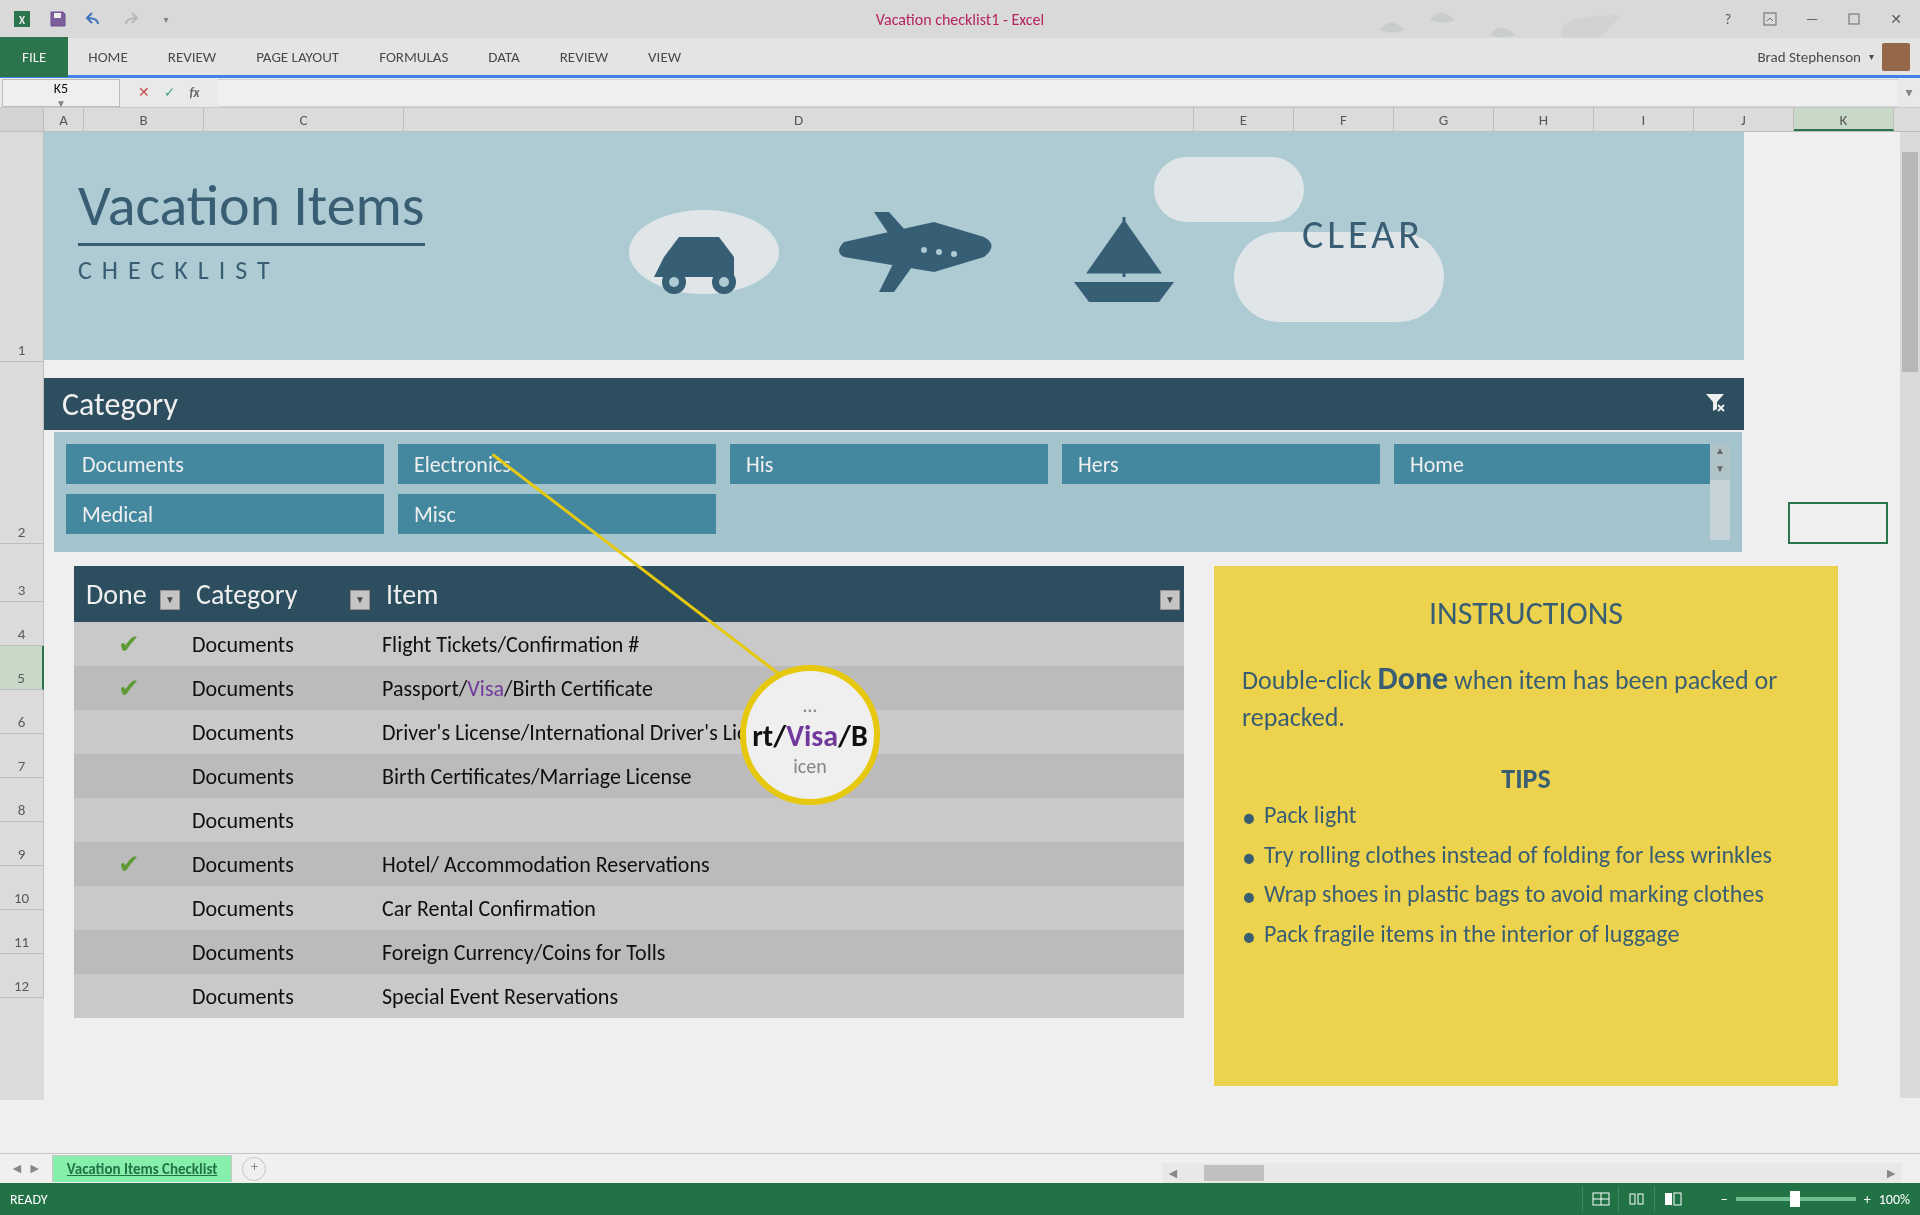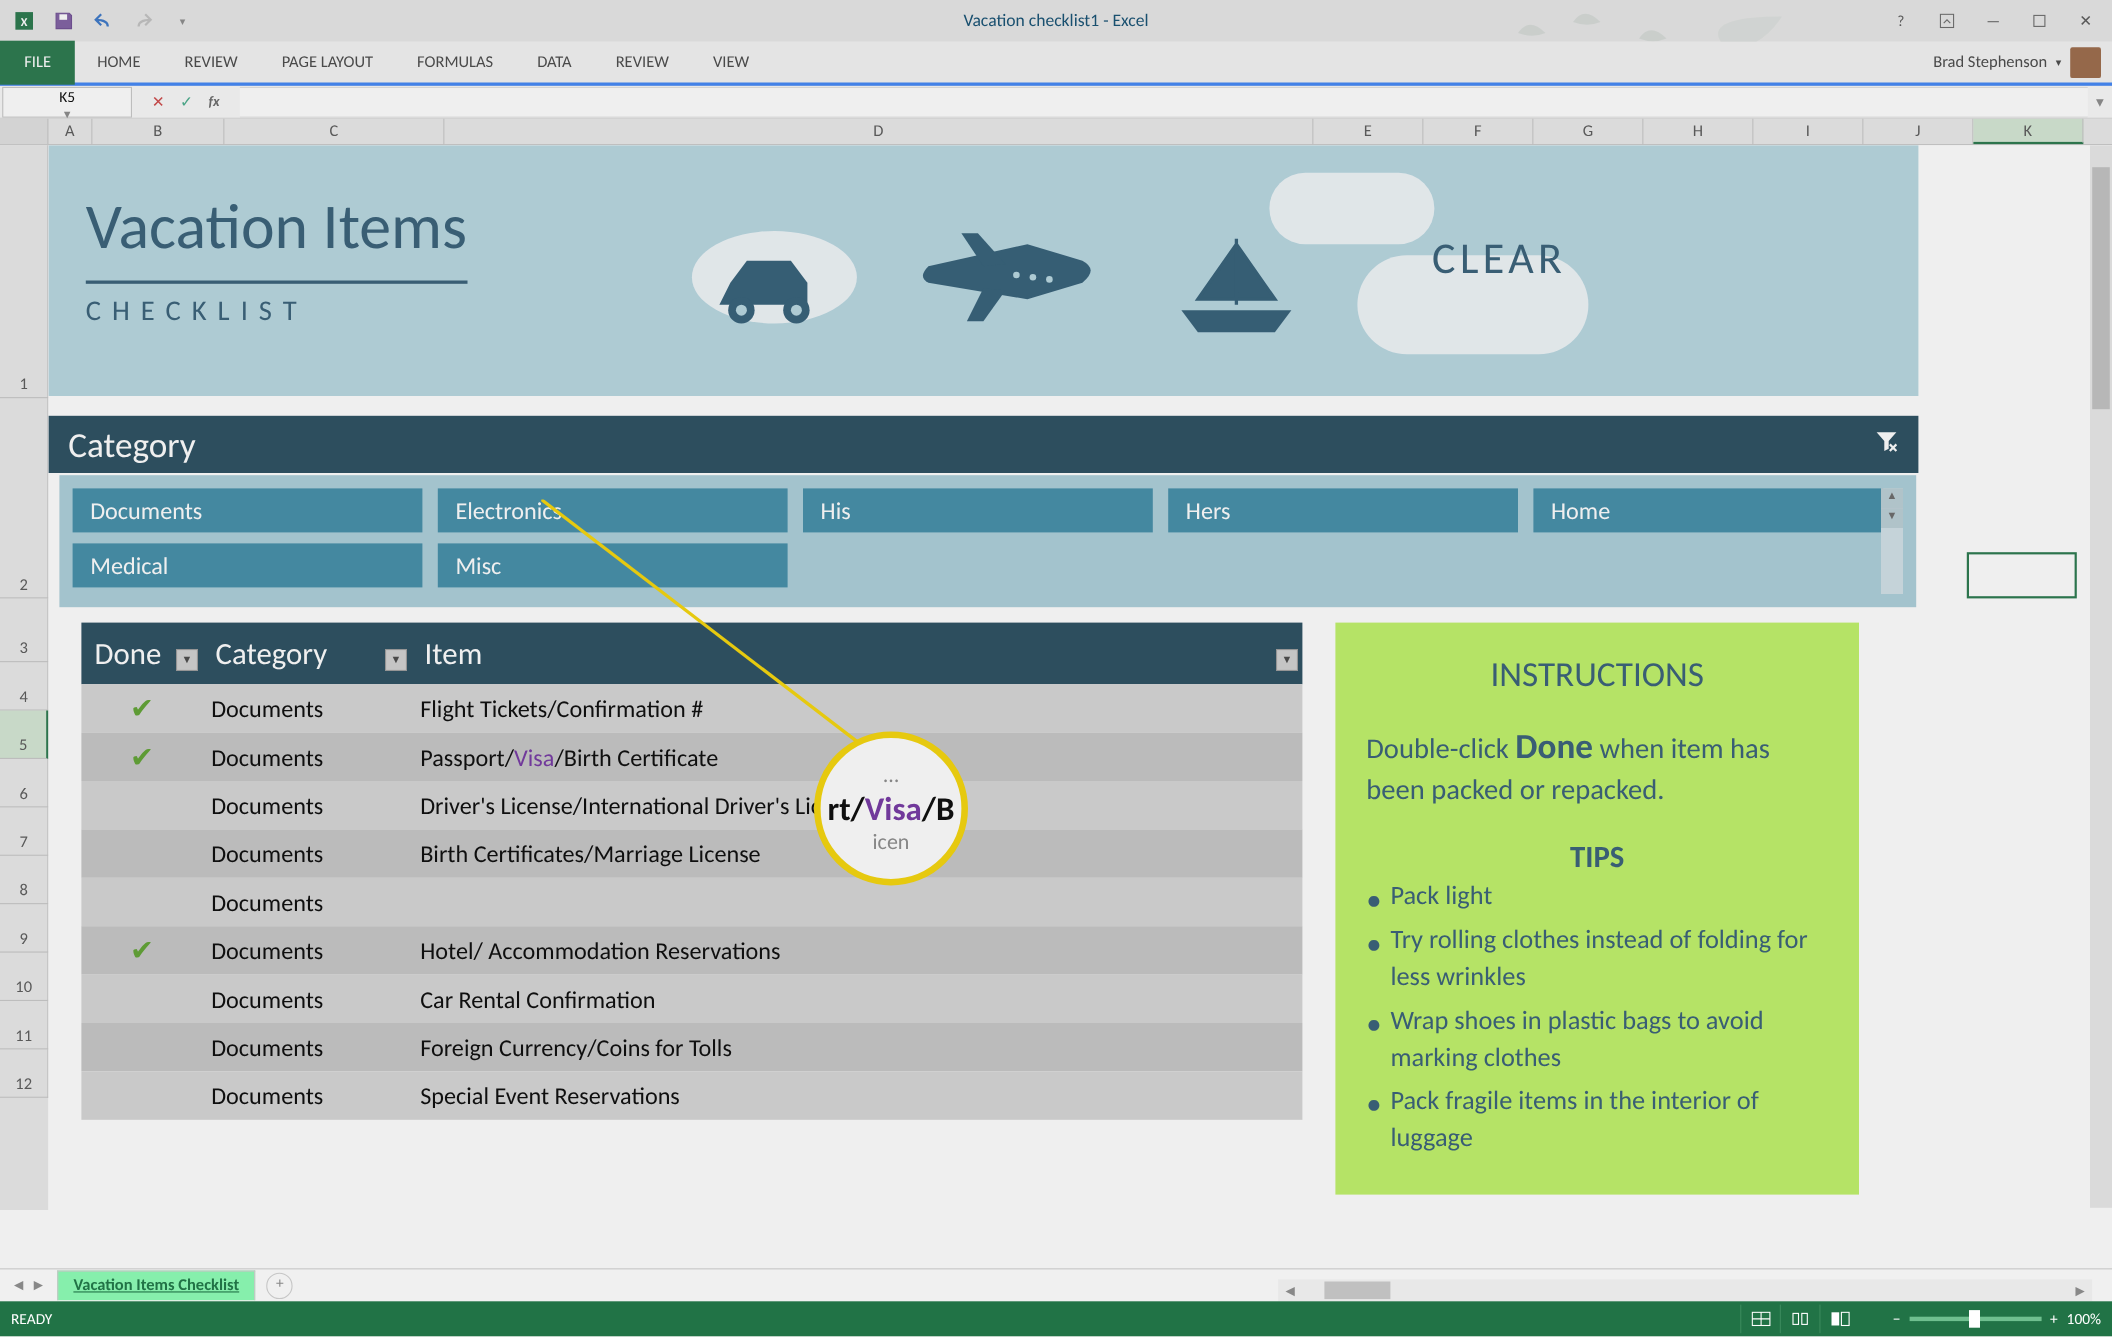--- a/index.html
+++ b/index.html
@@ -2,21 +2,21 @@
 <html><head>
 <meta charset="utf-8">
 <style>
 * { margin: 0; padding: 0; box-sizing: border-box; }
 body { font-family: "Segoe UI", Calibri, Arial, sans-serif; font-size: 14px; background: #fff; overflow: hidden; width: 1920px; height: 1215px; position: relative; }
 
 
 .title-bar { height: 38px; background: #e6e6e6; display: flex; align-items: center; position: relative; }
 .title-bar .qat { display: flex; align-items: center; gap: 8px; padding-left: 8px; }
 .qat span { width: 28px; height: 28px; display: flex; align-items: center; justify-content: center; cursor: pointer; }
-.title-bar .title { position: absolute; left: 50%; transform: translateX(-50%); font-size: 16px; color: #0c4a6e; }
+.title-bar .title { position: absolute; left: 50%; transform: translateX(-50%); font-size: 16px; color: #be185d; }
 .title-bar .window-controls { position: absolute; right: 0; display: flex; align-items: center; gap: 14px; padding-right: 10px; }
 .window-controls span { width: 28px; height: 24px; display: flex; align-items: center; justify-content: center; cursor: pointer; color: #555; }
 .decorative-birds { position: absolute; right: 250px; top: 0; width: 300px; height: 55px; opacity: 0.3; pointer-events: none; }
 
 
 .ribbon { height: 40px; background: #f3f3f3; border-bottom: 3px solid #3b82f6; display: flex; align-items: center; position: relative; }
 .ribbon .tab { padding: 0 20px; height: 40px; display: flex; align-items: center; font-size: 15px; color: #444; cursor: pointer; }
 .ribbon .tab.file { background: #217346; color: #fff; font-weight: 400; padding: 0 22px; }
 .ribbon .user { position: absolute; right: 10px; display: flex; align-items: center; gap: 8px; font-size: 15px; color: #444; }
 .avatar { width: 28px; height: 28px; background: #996644; border-radius: 2px; display: inline-block; }
@@ -39,21 +39,21 @@
 
 .sheet-wrap { display: flex; height: 968px; }
 .row-headers { width: 44px; background: #e9e9e9; display: flex; flex-direction: column; }
 .row-h { border-bottom: 1px solid #c6c6c6; border-right: 1px solid #c6c6c6; text-align: center; font-size: 15px; color: #555; display: flex; align-items: flex-end; justify-content: center; padding-bottom: 2px; }
 .row-h.active { background: #d3e6d3; border-right: 2px solid #217346; }
 .sheet { flex: 1; position: relative; background: #fff; overflow: hidden; }
 
 
 .header-banner { position: absolute; left: 0; top: 0; width: 1700px; height: 228px; background: #b5d6e0; }
 .header-banner .title-block { position: absolute; left: 34px; top: 38px; }
-.header-banner .title-text { font-size: 58px; color: #305a73; border-bottom: 3px solid #305a73; padding-bottom: 14px; display: inline-block; }
+.header-banner .title-text { font-size: 58px; color: #305a73; border-bottom: 3px solid #305a73; padding-bottom: 2px; display: inline-block; }
 .header-banner .subtitle { font-size: 26px; color: #305a73; letter-spacing: 10px; margin-top: 8px; }
 .header-banner .clear-btn { position: absolute; right: 320px; top: 78px; font-size: 40px; color: #305a73; letter-spacing: 4px; }
 .cloud { position: absolute; background: #eef5f8; border-radius: 60px; }
 .cloud1 { width: 210px; height: 90px; right: 300px; top: 100px; }
 .cloud2 { width: 150px; height: 65px; right: 440px; top: 25px; }
 .vehicles { position: absolute; left: 580px; top: 65px; display: flex; gap: 40px; align-items: center; }
 
 .category-bar { position: absolute; left: 0; top: 246px; width: 1700px; height: 52px; background: #23485b; color: #fff; font-size: 32px; padding-left: 18px; display: flex; align-items: center; justify-content: space-between; padding-right: 18px; }
 .category-bar .filter-icon { font-size: 20px; }
 
@@ -71,21 +71,21 @@
 .th-item { width: 810px; }
 .th .dd-arrow { position: absolute; right: 4px; bottom: 2px; width: 20px; height: 20px; background: #d0d0d0; border: 1px solid #999; display: flex; align-items: center; justify-content: center; font-size: 10px; color: #444; }
 .tbl-body .tr { display: flex; height: 44px; align-items: center; font-size: 22px; }
 .tbl-body .tr:nth-child(odd){ background: #d4d4d4; }
 .tbl-body .tr:nth-child(even){ background: #c4c4c4; }
 .td-done { width: 110px; text-align: center; color: #5aa02c; font-size: 26px; }
 .td-cat { width: 190px; padding-left: 8px; }
 .td-item { width: 810px; padding-left: 8px; }
 .visa-link { color: #7030a0; }
 
-.instructions { position: absolute; left: 1170px; top: 434px; width: 476px; background: #bef264; padding: 28px; height: 520px; }
+.instructions { position: absolute; left: 1170px; top: 434px; width: 624px; background: #fde047; padding: 28px; height: 520px; }
 .instructions h2 { text-align: center; font-size: 32px; color: #305a73; font-weight: 400; margin-bottom: 24px; }
 .instructions .inst-text { font-size: 26px; color: #305a73; line-height: 1.35; margin-bottom: 26px; }
 .instructions .inst-text b { font-size: 32px; }
 .instructions h3 { text-align: center; font-size: 28px; color: #305a73; font-weight: 700; margin-bottom: 2px; }
 .instructions ul { list-style: none; }
 .instructions li { font-size: 24px; color: #305a73; padding-left: 22px; position: relative; line-height: 1.4; margin-bottom: 6px; }
 .instructions li:before { content: "•"; position: absolute; left: 0; font-size: 28px; }
 
 
 .sel-cell { position: absolute; left: 1744px; top: 370px; width: 100px; height: 42px; border: 2px solid #217346; background: #fff; }

